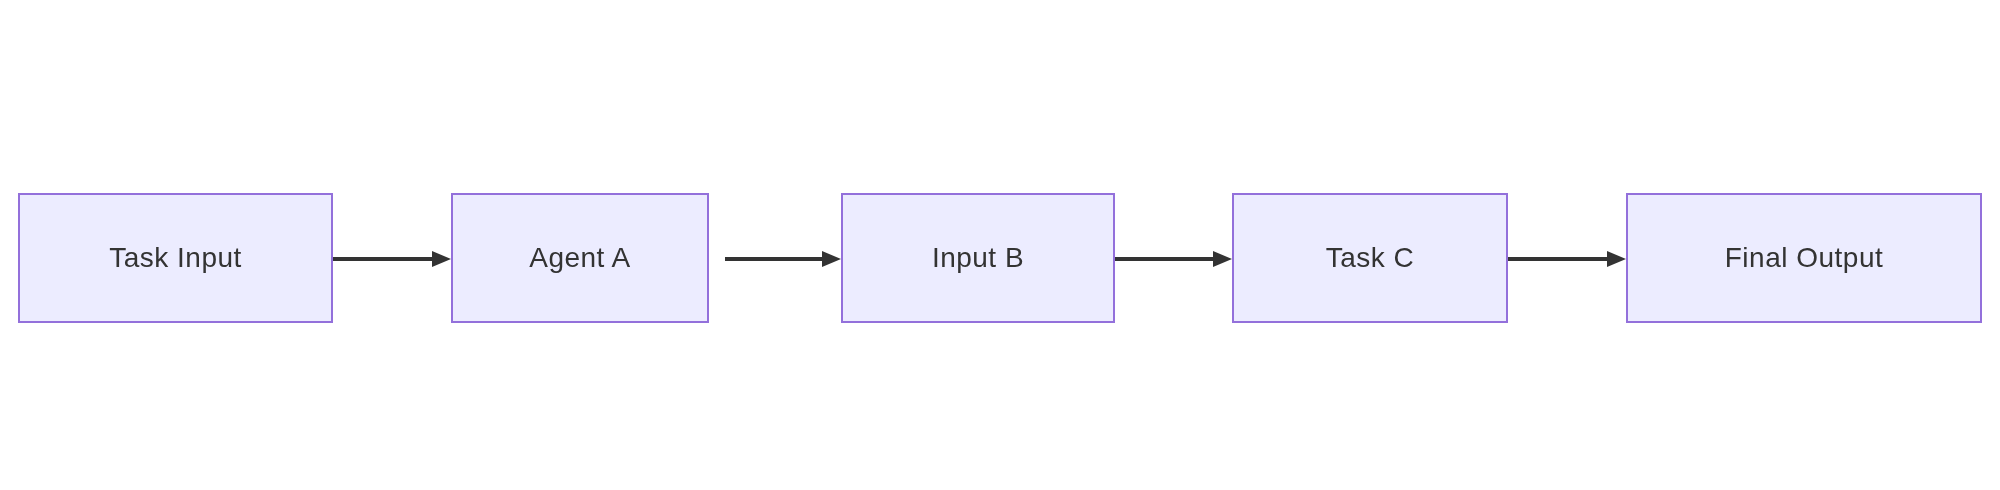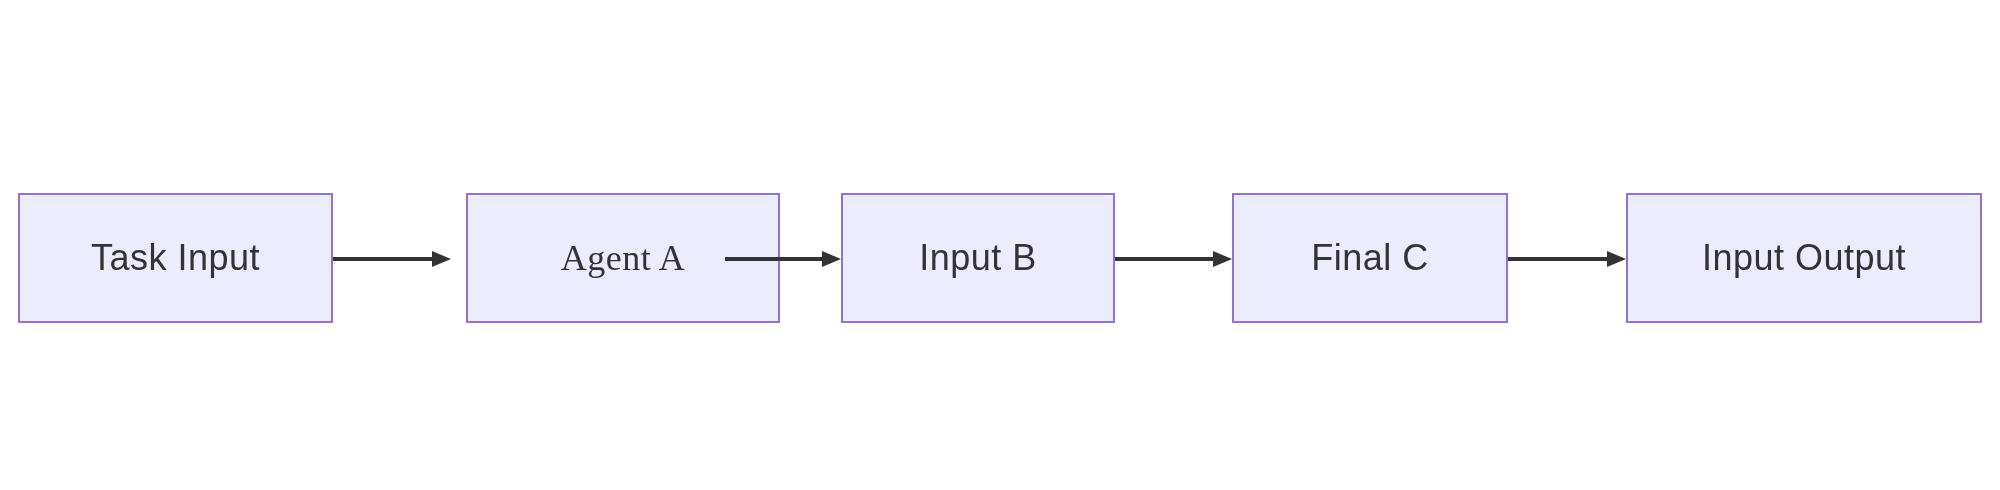--- a/index.html
+++ b/index.html
@@ -20,21 +20,21 @@
     top: 193px;
     height: 130px;
     box-sizing: border-box;
     background: #ECECFF;
     border: 2px solid #9370DB;
     display: flex;
     align-items: center;
     justify-content: center;
   }
   .node-label {
-    font-size: 36px;
+    font-size: 28px;
     color: #333333;
     white-space: nowrap;
     letter-spacing: 0.5px;
   }
   .edge {
     position: absolute;
     top: 250px;
     height: 17px;
     display: flex;
     align-items: center;
@@ -47,21 +47,21 @@
   .edge-arrowhead {
     width: 0;
     height: 0;
     border-left: 19px solid #333333;
     border-top: 8.5px solid transparent;
     border-bottom: 8.5px solid transparent;
     margin-left: -1px;
   }
   
   .n0 { left: 18px;   width: 315px; }
-  .n1 { left: 466px;  width: 314px; font-family: Liberation Serif, serif; }
+  .n1 { left: 451px;  width: 258px; }
   .n2 { left: 841px;  width: 274px; }
   .n3 { left: 1232px; width: 276px; }
   .n4 { left: 1626px; width: 356px; }
   
   .e0 { left: 333px;  width: 118px; }
   .e1 { left: 725px;  width: 116px; }
   .e2 { left: 1115px; width: 117px; }
   .e3 { left: 1508px; width: 118px; }
 </style>
 </head>
@@ -90,25 +90,25 @@
   <div class="node n2">
     <span class="node-label">Input B</span>
   </div>
 
   <div class="edge e2">
     <div class="edge-line"></div>
     <div class="edge-arrowhead"></div>
   </div>
 
   <div class="node n3">
-    <span class="node-label">Final C</span>
+    <span class="node-label">Task C</span>
   </div>
 
   <div class="edge e3">
     <div class="edge-line"></div>
     <div class="edge-arrowhead"></div>
   </div>
 
   <div class="node n4">
-    <span class="node-label">Input Output</span>
+    <span class="node-label">Final Output</span>
   </div>
 
 </div>
 
 </body></html>

